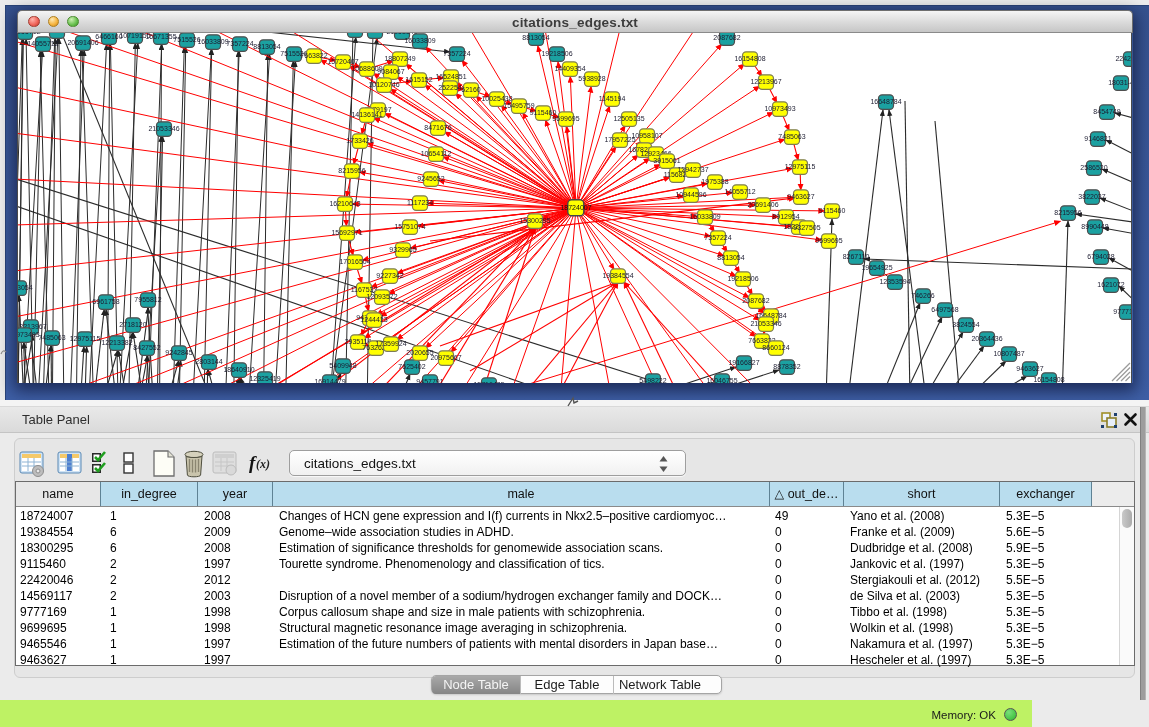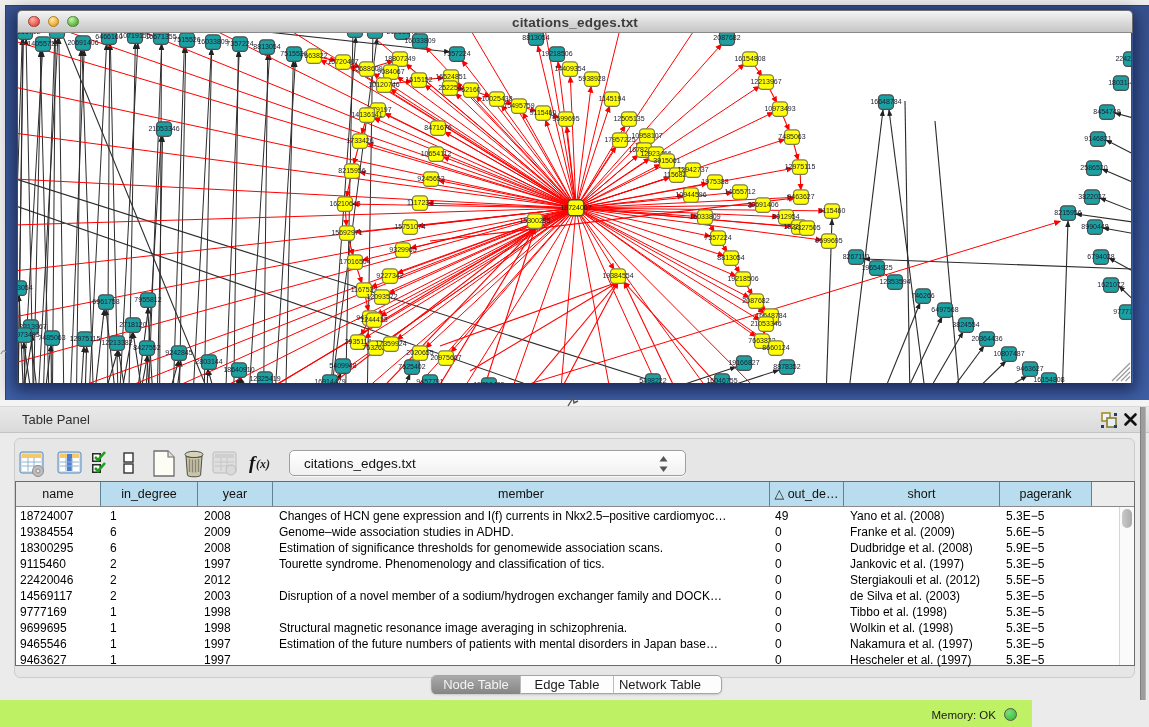--- a/index.html
+++ b/index.html
@@ -695,24 +695,24 @@
   <div class="txt">citations_edges.txt</div>
   <svg style="position:absolute;right:16px;top:4px" width="11" height="18">
     <path d="M5.5 1 L9.5 6.5 L1.5 6.5 Z" fill="#555"></path>
     <path d="M5.5 17 L9.5 11.5 L1.5 11.5 Z" fill="#555"></path>
   </svg>
 </div>
 <div class="abs" id="tbl">
   <div class="hcell" style="left:0;width:85px;background:#e7e7e7">name</div>
   <div class="hcell" style="left:85px;width:97px">in_degree</div>
   <div class="hcell" style="left:182px;width:75px">year</div>
-  <div class="hcell" style="left:257px;width:497px">member</div>
+  <div class="hcell" style="left:257px;width:497px">male</div>
   <div class="hcell" style="left:754px;width:74px">△ out_de…</div>
   <div class="hcell" style="left:828px;width:156px">short</div>
-  <div class="hcell" style="left:984px;width:92px">pagerank</div>
+  <div class="hcell" style="left:984px;width:92px">exchanger</div>
   <div style="position:absolute;left:1076px;top:0;width:42px;height:24px;background:#ececec"></div>
   <div style="position:absolute;left:0;top:24px;width:1118px;height:1px;background:#8a8a8a"></div>
 <div class="trow" style="top:26px">
       <span style="left:4px;">18724007</span>
       <span style="left:94px;">1</span>
       <span style="left:188px;">2008</span>
       <span style="left:263px;max-width:489px;">Changes of HCN gene expression and I(f) currents in Nkx2.5–positive cardiomyoc…</span>
       <span style="left:759px;">49</span>
       <span style="left:834px;">Yano et al. (2008)</span>
       <span style="left:990px;">5.3E−5</span>
@@ -758,20 +758,21 @@
       <span style="left:188px;">2003</span>
       <span style="left:263px;max-width:489px;">Disruption of a novel member of a sodium/hydrogen exchanger family and DOCK…</span>
       <span style="left:759px;">0</span>
       <span style="left:834px;">de Silva et al. (2003)</span>
       <span style="left:990px;">5.3E−5</span>
     </div>
 <div class="trow" style="top:122px">
       <span style="left:4px;">9777169</span>
       <span style="left:94px;">1</span>
       <span style="left:188px;">1998</span>
+      <span style="left:263px;max-width:489px;">Corpus callosum shape and size in male patients with schizophrenia.</span>
       <span style="left:759px;">0</span>
       <span style="left:834px;">Tibbo et al. (1998)</span>
       <span style="left:990px;">5.3E−5</span>
     </div>
 <div class="trow" style="top:138px">
       <span style="left:4px;">9699695</span>
       <span style="left:94px;">1</span>
       <span style="left:188px;">1998</span>
       <span style="left:263px;max-width:489px;">Structural magnetic resonance image averaging in schizophrenia.</span>
       <span style="left:759px;">0</span>

